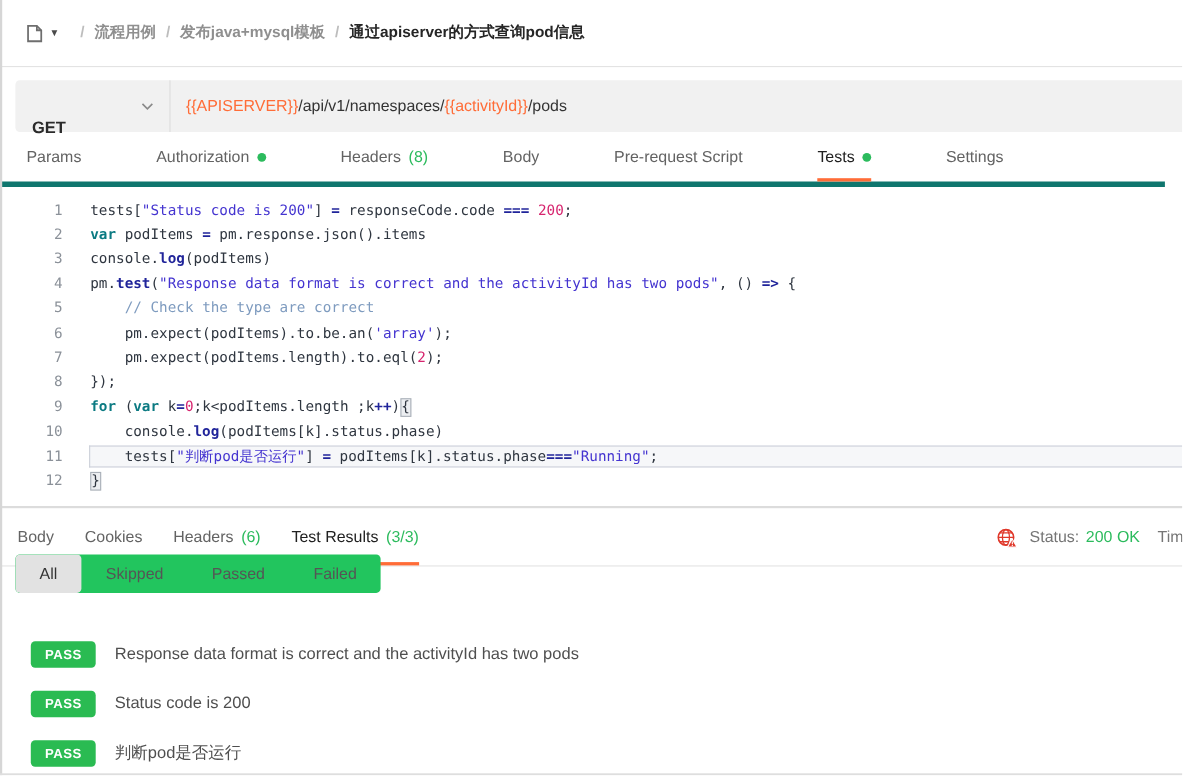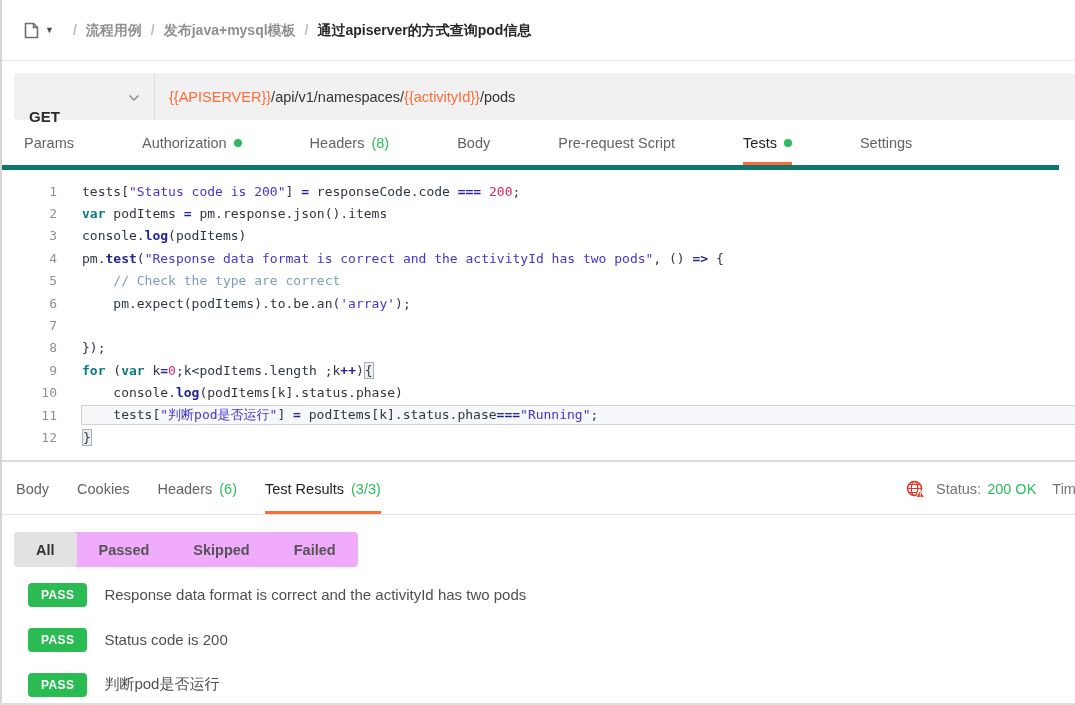--- a/index.html
+++ b/index.html
@@ -52,21 +52,21 @@
   
   .resp-header { position:absolute; top:464px; left:0; right:0; height:51px; border-bottom:1px solid #e3e3e3; display:flex; align-items:stretch; padding-left:16px; }
   .resp-header .tab { font-size:14.5px; margin-right:28px; }
   .status-cluster { position:absolute; left:905px; top:0; height:100%; width:320px; display:flex; align-items:center; white-space:nowrap; font-size:14.5px; }
   .globe-icon { margin-right:10px; display:flex; cursor:pointer; }
   .status-label { color:#757575; margin-right:6px; }
   .status-value { color:#2CBB5D; margin-right:16px; }
   .time-label { color:#757575; }
 
   
-  .filter-bar { position:absolute; top:532px; left:14px; height:35px; display:flex; background:#f0abfc; border-radius:4px; overflow:hidden;font-weight:bold; }
+  .filter-bar { position:absolute; top:504px; left:14px; height:35px; display:flex; background:#22c55e; border-radius:4px; overflow:hidden; }
   .seg { display:flex; align-items:center; padding:0 22px; font-size:14.5px; color:#555; cursor:pointer; }
   .seg.active { background:#e2e2e2; border-radius:4px; color:#333; }
 
   
   .results { position:absolute; top:572px; left:0; right:0; }
   .result-row { height:45px; display:flex; align-items:center; padding-left:28px; }
   .pass-badge { background:#2ABB52; color:#fff; font-size:12px; font-weight:700; letter-spacing:.4px; padding:5px 13px; border-radius:4px; margin-right:17px; }
   .result-text { font-size:15px; color:#4f4f4f; }
 </style>
 </head>
@@ -149,20 +149,21 @@
       <div class="line">
         <span class="gutter">5</span>
         <span class="code"><span class="tok-p">    </span><span class="tok-c">// Check the type are correct</span></span>
       </div>
       <div class="line">
         <span class="gutter">6</span>
         <span class="code"><span class="tok-p">    pm.expect(podItems).to.be.an(</span><span class="tok-str">'array'</span><span class="tok-p">);</span></span>
       </div>
       <div class="line">
         <span class="gutter">7</span>
+        <span class="code"><span class="tok-p">    pm.expect(podItems.length).to.eql(</span><span class="tok-num">2</span><span class="tok-p">);</span></span>
       </div>
       <div class="line">
         <span class="gutter">8</span>
         <span class="code"><span class="tok-p">});</span></span>
       </div>
       <div class="line">
         <span class="gutter">9</span>
         <span class="code"><span class="tok-kw">for</span><span class="tok-p"> (</span><span class="tok-kw">var</span><span class="tok-p"> k</span><span class="tok-op">=</span><span class="tok-num">0</span><span class="tok-p">;k&lt;podItems.length ;k</span><span class="tok-op">++</span><span class="tok-p">)</span><span class="tok-br">{</span></span>
       </div>
       <div class="line">
@@ -208,22 +209,22 @@
         </svg>
       </span>
       <span class="status-label">Status:</span>
       <span class="status-value">200 OK</span>
       <span class="time-label">Time:</span>
     </div>
   </div>
 
   <div class="filter-bar" id="filter-bar">
       <div class="seg active">All</div>
+      <div class="seg">Skipped</div>
       <div class="seg">Passed</div>
-      <div class="seg">Skipped</div>
       <div class="seg">Failed</div>
     </div>
 
   <div class="results" id="results">
       <div class="result-row">
         <span class="pass-badge">PASS</span>
         <span class="result-text">Response data format is correct and the activityId has two pods</span>
       </div>
       <div class="result-row">
         <span class="pass-badge">PASS</span>

